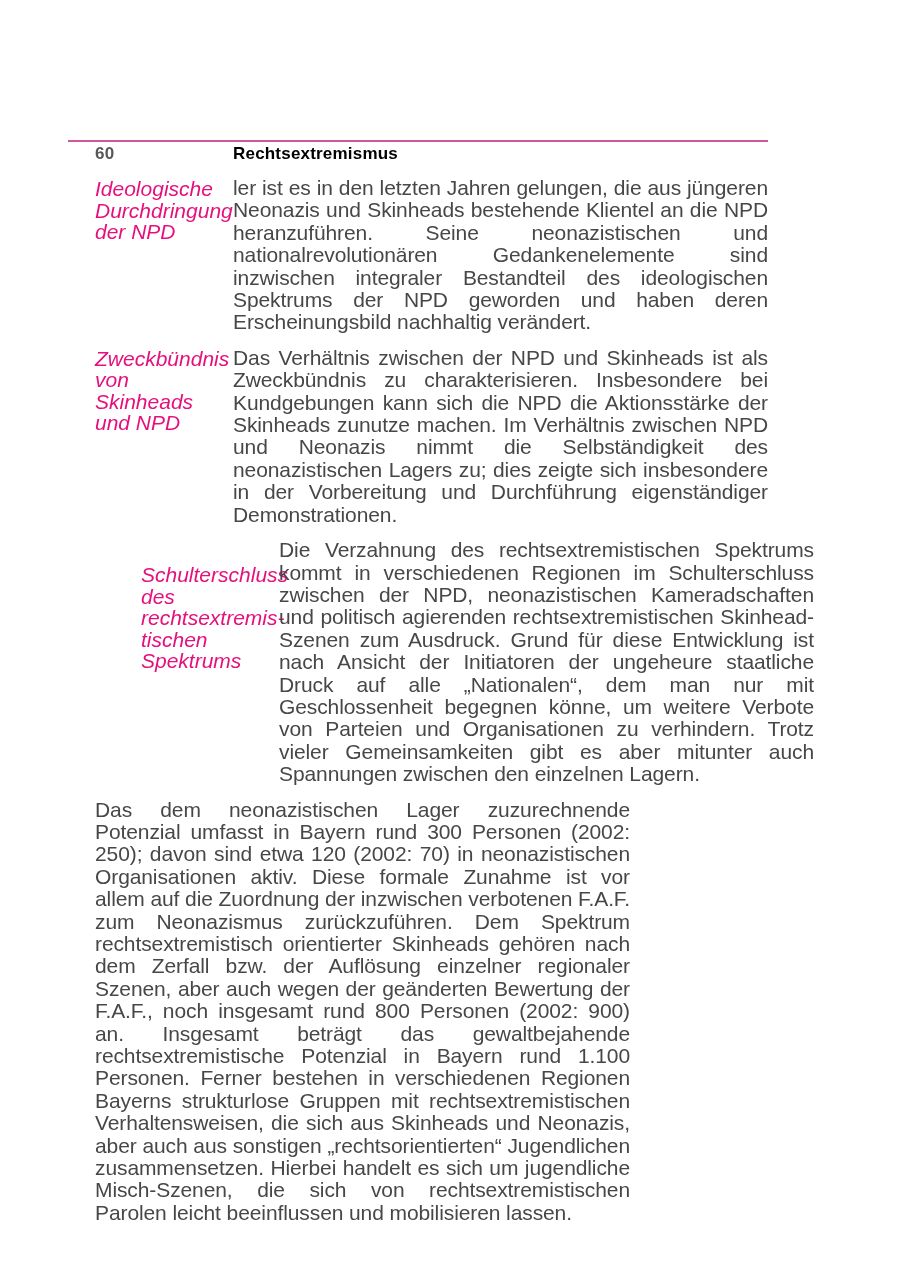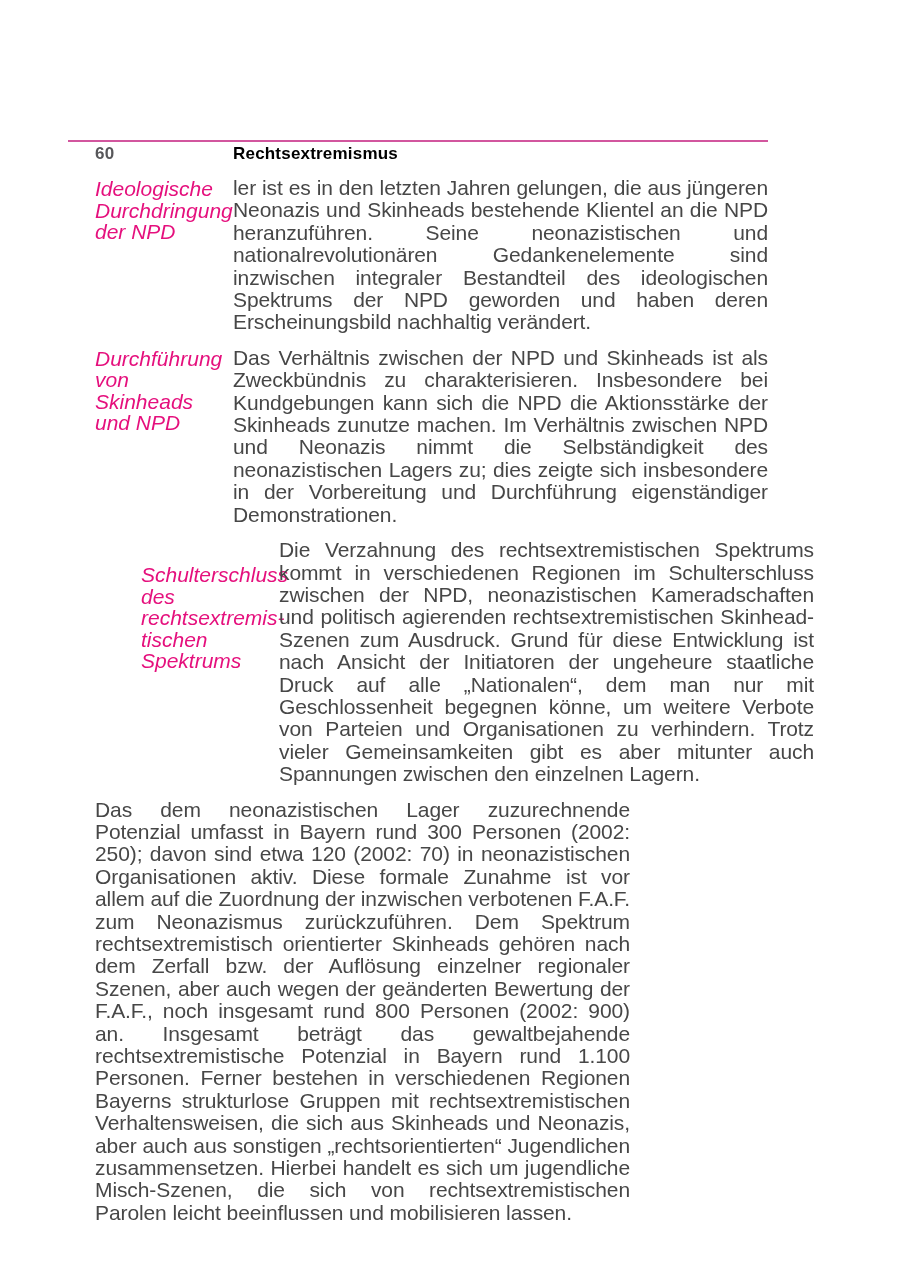--- a/index.html
+++ b/index.html
@@ -100,21 +100,21 @@
   <div class="content">
 
     <div class="section">
       <div class="note-cell">Ideologische
 Durchdringung
 der NPD</div>
       <div class="text-cell">ler ist es in den letzten Jahren gelungen, die aus jüngeren Neonazis und Skinheads bestehende Klientel an die NPD heranzuführen. Seine neonazistischen und nationalrevolutionären Gedankenelemente sind inzwischen integraler Bestandteil des ideologischen Spektrums der NPD geworden und haben deren Erscheinungsbild nachhaltig verändert.</div>
     </div>
 
     <div class="section">
-      <div class="note-cell">Durchführung
+      <div class="note-cell">Zweckbündnis
 von Skinheads
 und NPD</div>
       <div class="text-cell">Das Verhältnis zwischen der NPD und Skinheads ist als Zweckbündnis zu charakterisieren. Insbesondere bei Kundgebungen kann sich die NPD die Aktionsstärke der Skinheads zunutze machen. Im Verhältnis zwischen NPD und Neonazis nimmt die Selbständigkeit des neonazistischen Lagers zu; dies zeigte sich insbesondere in der Vorbereitung und Durchführung eigenständiger Demonstrationen.</div>
     </div>
 
     <div class="section">
       <div class="note-cell note-offset">Schulterschluss
 des rechtsextremis-
 tischen Spektrums</div>
       <div class="text-cell">Die Verzahnung des rechtsextremistischen Spektrums kommt in verschiedenen Regionen im Schulterschluss zwischen der NPD, neonazistischen Kameradschaften und politisch agierenden rechtsextremistischen Skinhead-Szenen zum Ausdruck. Grund für diese Entwicklung ist nach Ansicht der Initiatoren der ungeheure staatliche Druck auf alle „Nationalen“, dem man nur mit Geschlossenheit begegnen könne, um weitere Verbote von Parteien und Organisationen zu verhindern. Trotz vieler Gemeinsamkeiten gibt es aber mitunter auch Spannungen zwischen den einzelnen Lagern.</div>

